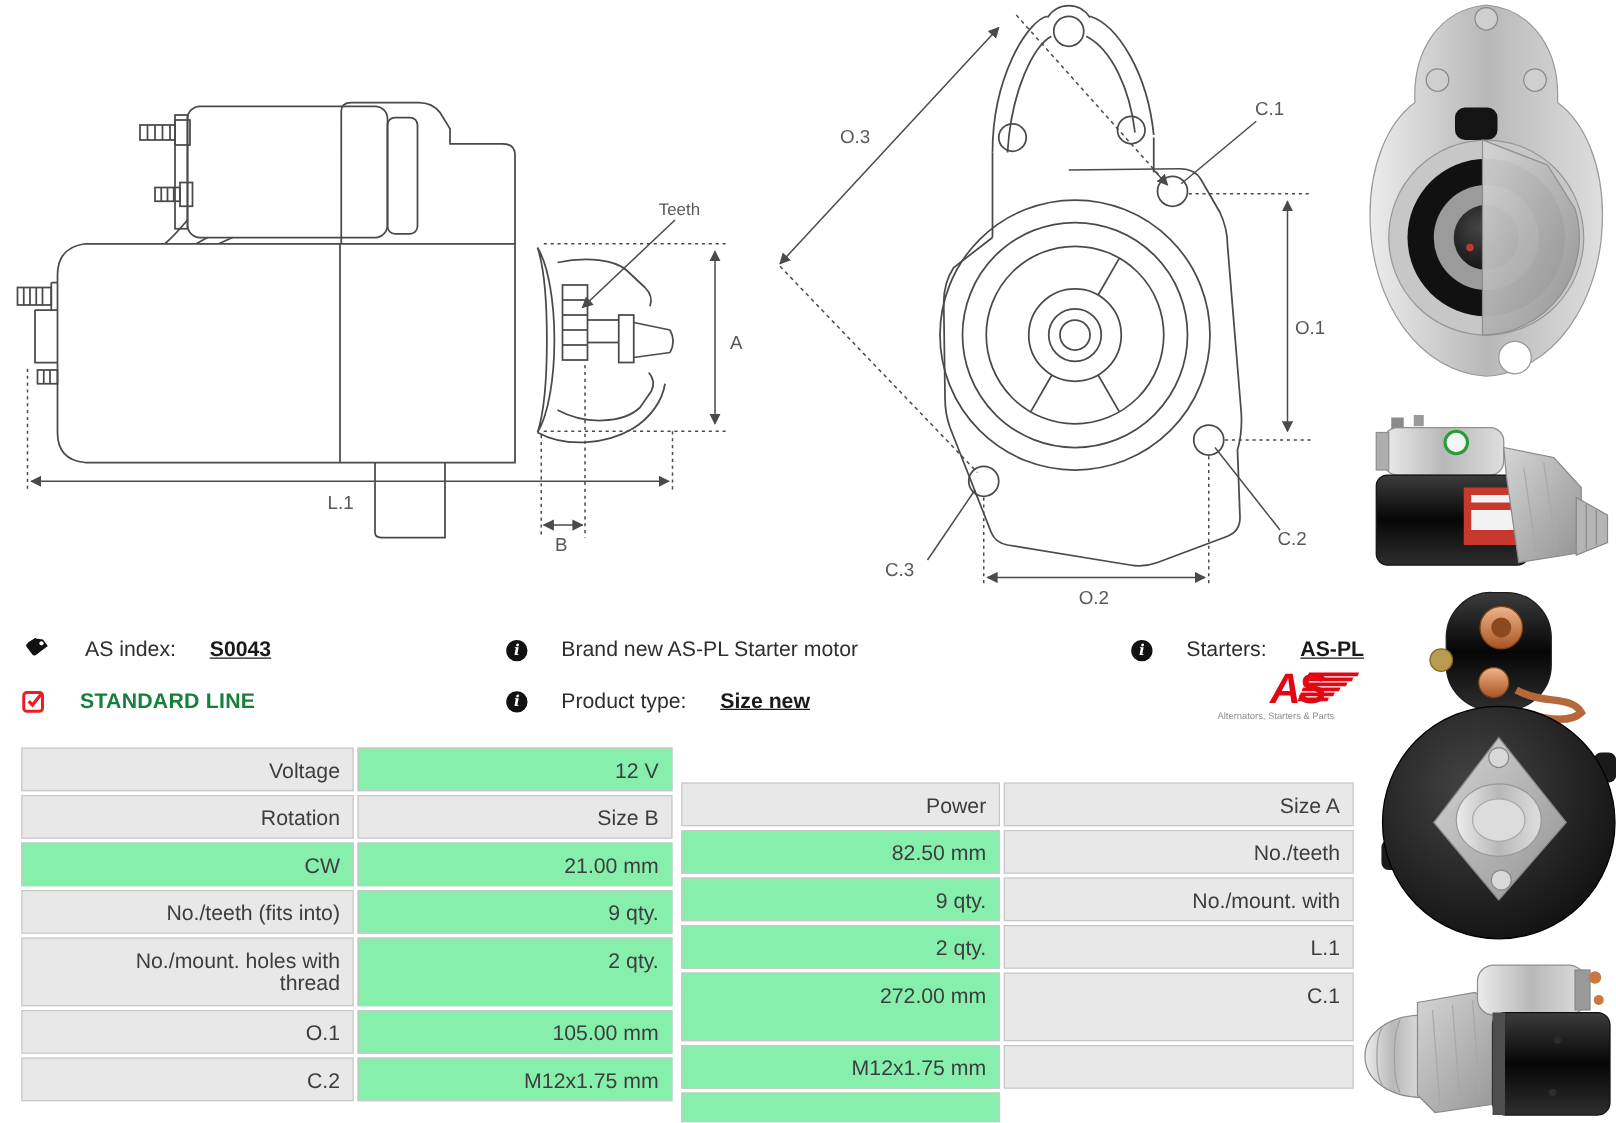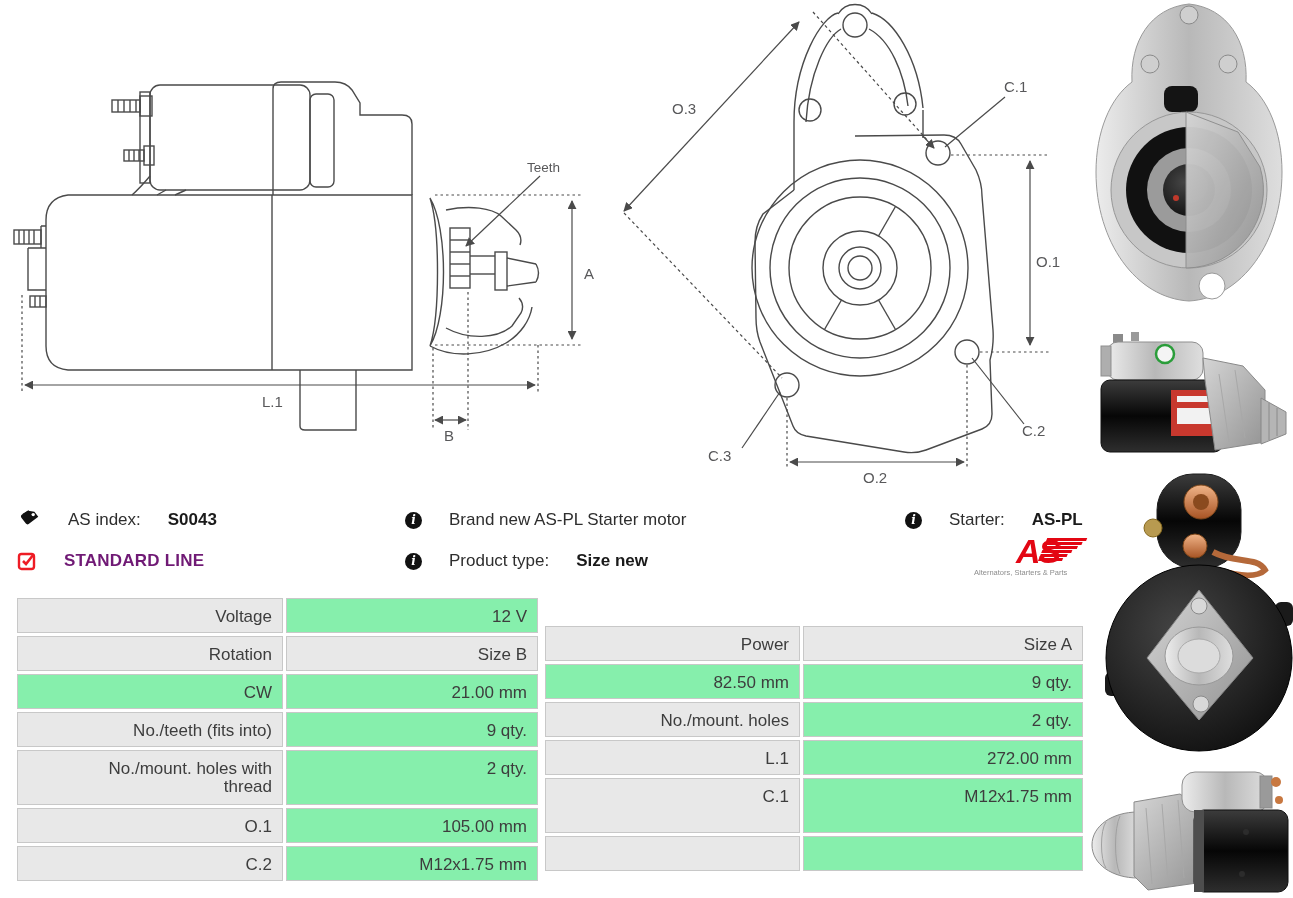--- a/index.html
+++ b/index.html
@@ -1,25 +1,25 @@
 <!DOCTYPE html>
 <html><head>
 <meta charset="utf-8">
 <style>
   html,body{margin:0;padding:0;background:#fff;}
   #page{position:relative;width:1293px;height:898px;background:#fff;overflow:hidden;
         font-family:"Liberation Sans",sans-serif;color:#3c3c3c;}
   svg text{font-family:"Liberation Sans",sans-serif;}
   
   .info-line{position:absolute;display:flex;align-items:center;gap:27px;height:22px;font-size:17px;color:#2e2e2e;}
-  .info-line b{color:#1a1a1a;}
+  .info-line b{color:#1a1a1a;text-decoration:underline;}
   .ico{display:inline-flex;align-items:center;justify-content:center;flex:0 0 auto;}
   .info-dot{width:17px;height:17px;border-radius:50%;background:#111;color:#fff;
             font-size:12px;font-weight:bold;font-family:"DejaVu Serif",serif;font-style:italic;}
-  .red{color:#701a75;font-weight:bold;letter-spacing:.2px;}
+  .red{color:#15803d;font-weight:bold;letter-spacing:.2px;}
   
   .logo{position:absolute;left:980px;top:536px;width:112px;height:50px;}
   .logo .as-txt{position:absolute;left:8px;top:-4px;font-size:34px;font-weight:800;font-style:italic;
                 color:#e30613;letter-spacing:-2px;margin-left:28px;}
   .logo .stripes{position:absolute;left:62px;top:2px;width:40px;height:26px;transform:skewX(-22deg);}
   .logo .stripes i{display:block;height:2.5px;background:#e30613;margin-bottom:1.6px;}
   .logo .stripes i:nth-child(1){width:100%;}
   .logo .stripes i:nth-child(2){width:92%;}
   .logo .stripes i:nth-child(3){width:84%;}
   .logo .stripes i:nth-child(4){width:76%;}
@@ -286,21 +286,21 @@
   </div>
 
   <div class="info-line" style="left:405px;top:550px;">
     <span class="ico info-dot">i</span>
     <span>Product type:</span>
     <b>Size new</b>
   </div>
 
   <div class="info-line" style="left:905px;top:509px;">
     <span class="ico info-dot">i</span>
-    <span>Starter:</span>
+    <span>Starters:</span>
     <b>AS-PL</b>
   </div>
 
   <div class="logo">
     <span class="as-txt">AS</span>
     <span class="stripes">
         <i></i>
         <i></i>
         <i></i>
         <i></i>
@@ -324,22 +324,23 @@
     <div class="cell lbl">O.1</div>
     <div class="cell val">105.00 mm</div>
     <div class="cell lbl">C.2</div>
     <div class="cell val">M12x1.75 mm</div>
   </div>
 
   <div id="spec-right" class="spec-grid">
     <div class="cell lbl">Power</div>
     <div class="cell lbl">Size A</div>
     <div class="cell val">82.50 mm</div>
+    <div class="cell lbl">No./teeth</div>
     <div class="cell val">9 qty.</div>
-    <div class="cell lbl">No./mount. holes</div>
+    <div class="cell lbl">No./mount. with</div>
     <div class="cell val">2 qty.</div>
     <div class="cell lbl">L.1</div>
     <div class="cell val">272.00 mm</div>
     <div class="cell lbl">C.1</div>
     <div class="cell val">M12x1.75 mm</div>
     <div class="cell lbl"></div>
     <div class="cell val"></div>
   </div>
 
 </div>

